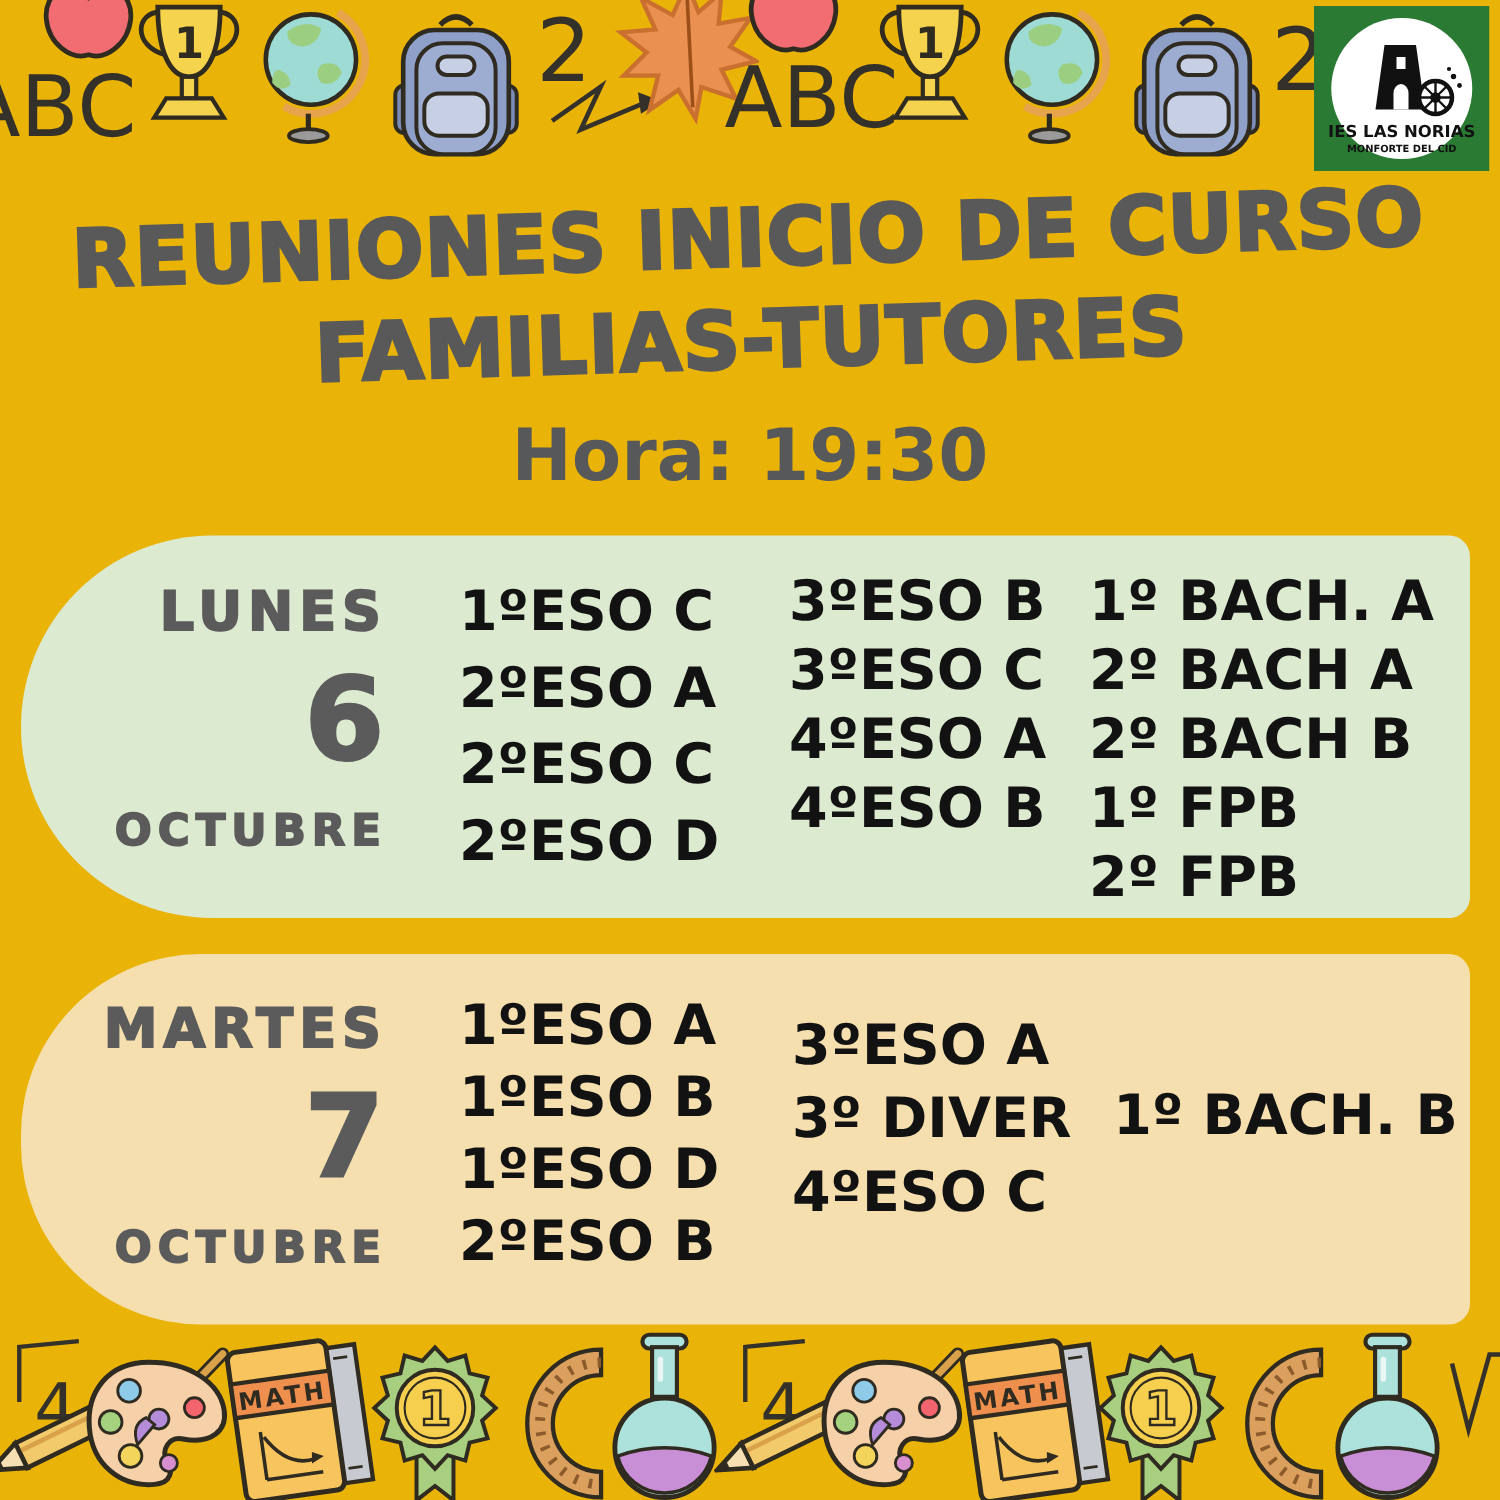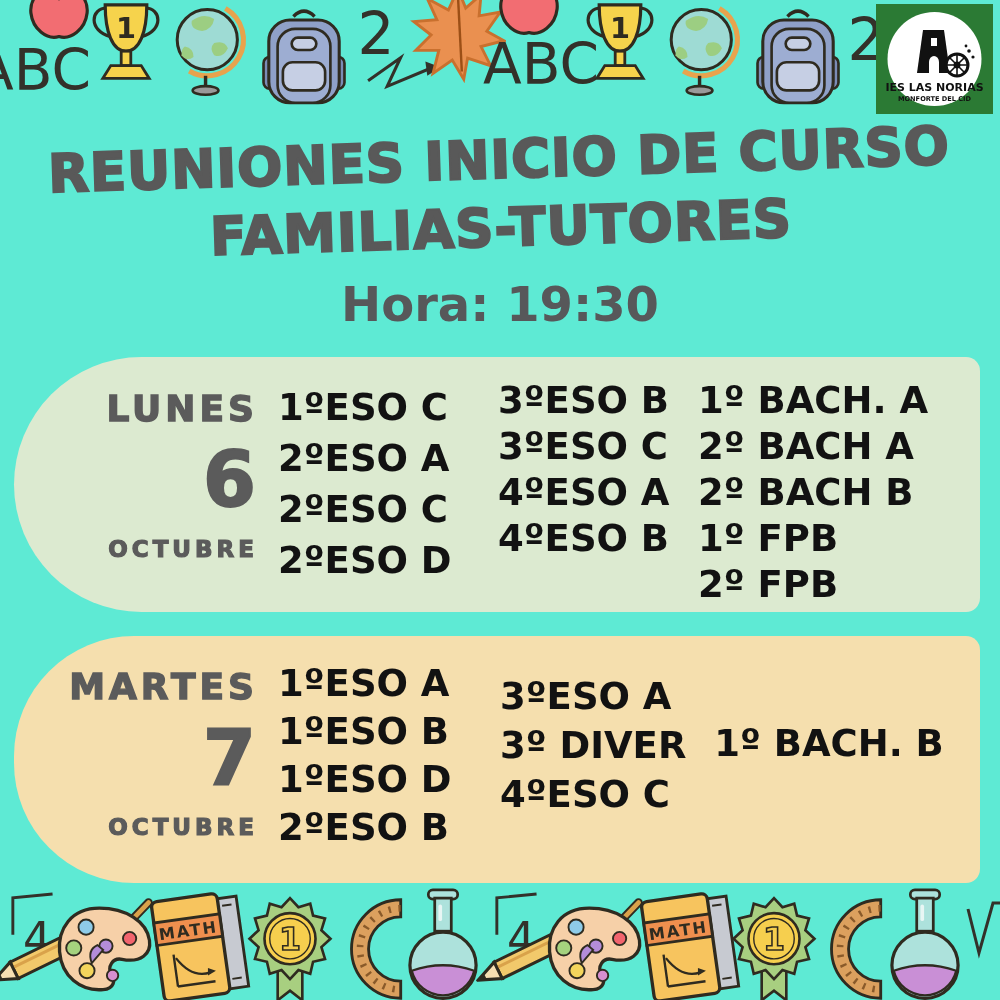--- a/index.html
+++ b/index.html
@@ -1,38 +1,38 @@
 <!DOCTYPE html>
 <html><head>
 <meta charset="utf-8">
 <style>
   html,body{margin:0;padding:0;background:#fbf8e2;}
-  .poster{position:relative;width:1000px;height:1000px;background:#5eead4;overflow:hidden;
+  .poster{position:relative;width:1000px;height:1000px;background:#eab308;overflow:hidden;
           font-family:"DejaVu Sans",sans-serif;}
   .deco{position:absolute;}
   svg text{font-family:"DejaVu Sans",sans-serif;}
 
   
   .title{position:absolute;left:0;right:0;top:126px;text-align:center;color:#595959;
          font-weight:bold;transform:rotate(-1.8deg);}
   .title-line{font-size:53px;letter-spacing:1px;-webkit-text-stroke:2.2px #595959;line-height:1.28;}
   .hora{position:absolute;left:0;right:0;top:276px;text-align:center;font-size:48px;
         font-weight:bold;color:#57585a;}
 
   
   .panel{position:absolute;left:14px;width:966px;}
   .panel-green{top:357px;height:255px;background:#dcead0;border-radius:128px 14px 14px 128px;}
   .panel-tan{top:636px;height:247px;background:#f5dfae;border-radius:120px 14px 14px 120px;}
 
   .day-label{position:absolute;text-align:right;color:#5b5b5b;font-weight:bold;}
   .day-name{font-size:36px;letter-spacing:4px;-webkit-text-stroke:1.4px #5b5b5b;}
   .day-num{font-size:76px;letter-spacing:2px;-webkit-text-stroke:2px #5b5b5b;}
-  .day-month{font-size:23px;letter-spacing:4px;-webkit-text-stroke:1.2px #5b5b5b;}
-
-  .courses{position:absolute;font-weight:800;color:#121212;font-size:37px;}
+  .day-month{font-size:29px;letter-spacing:4px;-webkit-text-stroke:1.2px #5b5b5b;}
+
+  .courses{position:absolute;font-weight:800;color:#121212;font-size:37px;margin-left:28px;}
   .courses div{white-space:nowrap;}
   .c-g1{left:278px;top:382px;line-height:51px;}
   .c-g2{left:498px;top:378px;line-height:46px;}
   .c-g3{left:698px;top:378px;width:256px;line-height:46px;}
   .c-t1{left:278px;top:660px;line-height:48px;}
   .c-t2{left:500px;top:672px;line-height:49px;}
   .c-t3{left:706px;top:722px;width:246px;text-align:center;}
 
   .logo{position:absolute;left:876px;top:4px;width:117px;height:110px;}
 </style>

